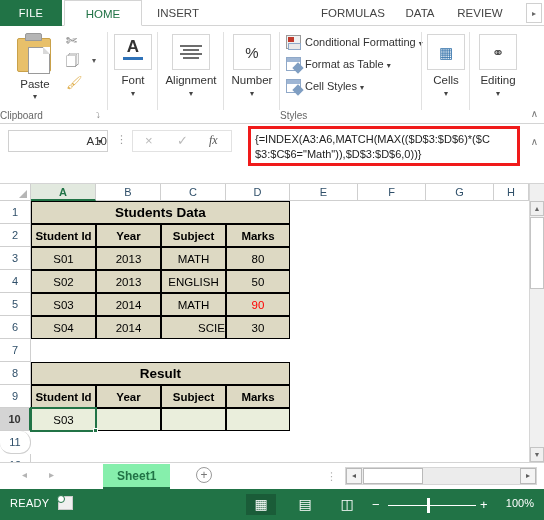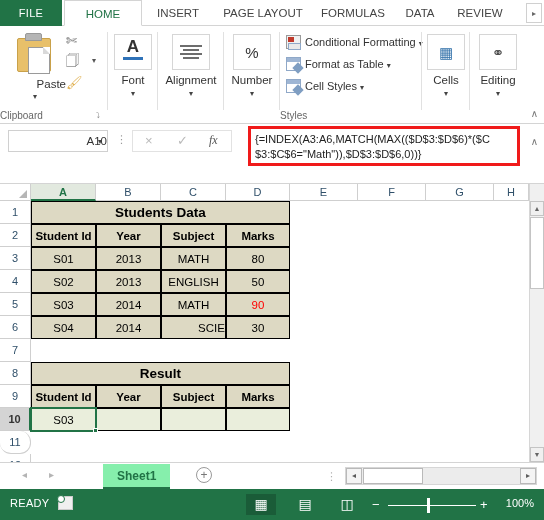--- a/index.html
+++ b/index.html
@@ -54,21 +54,21 @@
   }
   .dlg-launch { position:absolute; bottom:4px; font-size:8px; color:#888; }
 
   
   .g-clip { left:0; width:108px; }
   .clipboard-icon { position:absolute; left:14px; top:6px; width:44px; height:44px; }
   .cb-body { position:absolute; left:3px; top:6px; width:34px; height:34px; background:#e8c06a; border:1px solid #c9a14a; border-radius:2px;}
   .cb-clip { position:absolute; left:11px; top:1px; width:17px; height:8px; background:#b5b5b5; border:1px solid #999; border-radius:2px 2px 0 0;}
   .cb-page { position:absolute; left:14px; top:15px; width:22px; height:27px; background:#fff; border:1px solid #9a9a9a;}
   .cb-page:after{content:"";position:absolute;right:-1px;top:-1px;border-width:0 7px 7px 0;border-style:solid;border-color:#d9d9d9 #fff;}
-  .paste-text { position:absolute; left:4px; top:52px; width:62px; text-align:right; font-size:11.5px; color:#333;}
+  .paste-text { position:absolute; left:4px; top:52px; width:62px; text-align:center; font-size:11.5px; color:#333;}
   .paste-caret { position:absolute; left:4px; top:66px; width:62px; text-align:center; font-size:8px; color:#444;}
   .mini { position:absolute; font-size:13px; line-height:1; color:#555; }
   .mi-cut  { left:66px; top:8px; }
   .mi-copy { left:66px; top:28px; }
   .mi-fmt  { left:66px; top:50px; }
   .mi-caret{ left:92px; top:31px; font-size:8px; color:#555;}
 
   
   .bigbtn-box {
     position:absolute; top:8px; left:50%; transform:translateX(-50%);
@@ -202,21 +202,20 @@
 </style>
 </head>
 <body>
 
 <div id="app">
 
   <div class="tabbar">
     <div class="tab-file">FILE</div>
     <div class="tab active" style="left:64px;width:78px;">HOME</div>
     <div class="tab" style="left:142px;width:72px;">INSERT</div>
-    <div class="tab" style="left:214px;width:98px;">PAGE LAYOUT</div>
     <div class="tab" style="left:312px;width:82px;">FORMULAS</div>
     <div class="tab" style="left:394px;width:52px;">DATA</div>
     <div class="tab" style="left:446px;width:68px;">REVIEW</div>
     <div class="tab-more">▸</div>
   </div>
 
   <div class="ribbon">
 
     <div class="grp g-clip">
       <div class="clipboard-icon">

